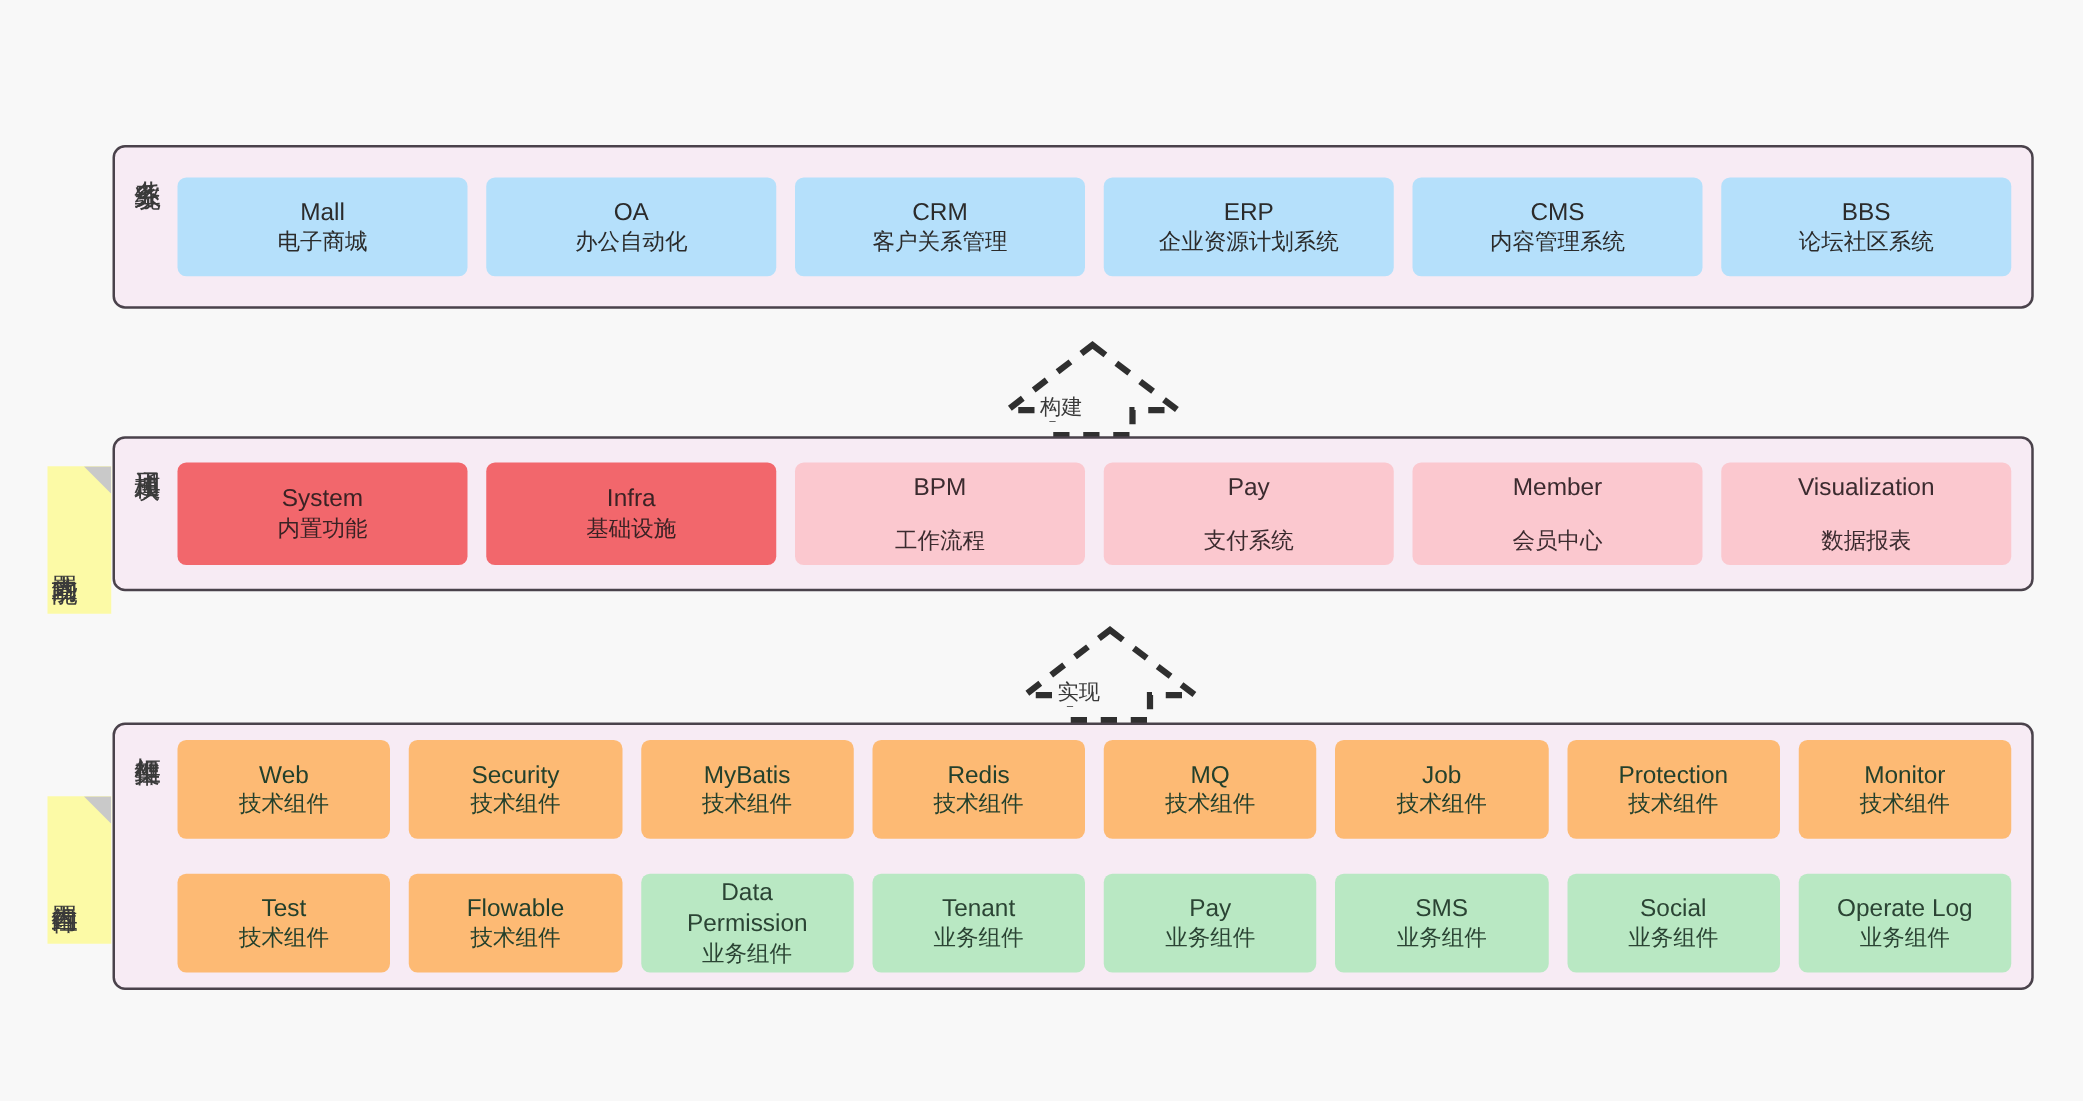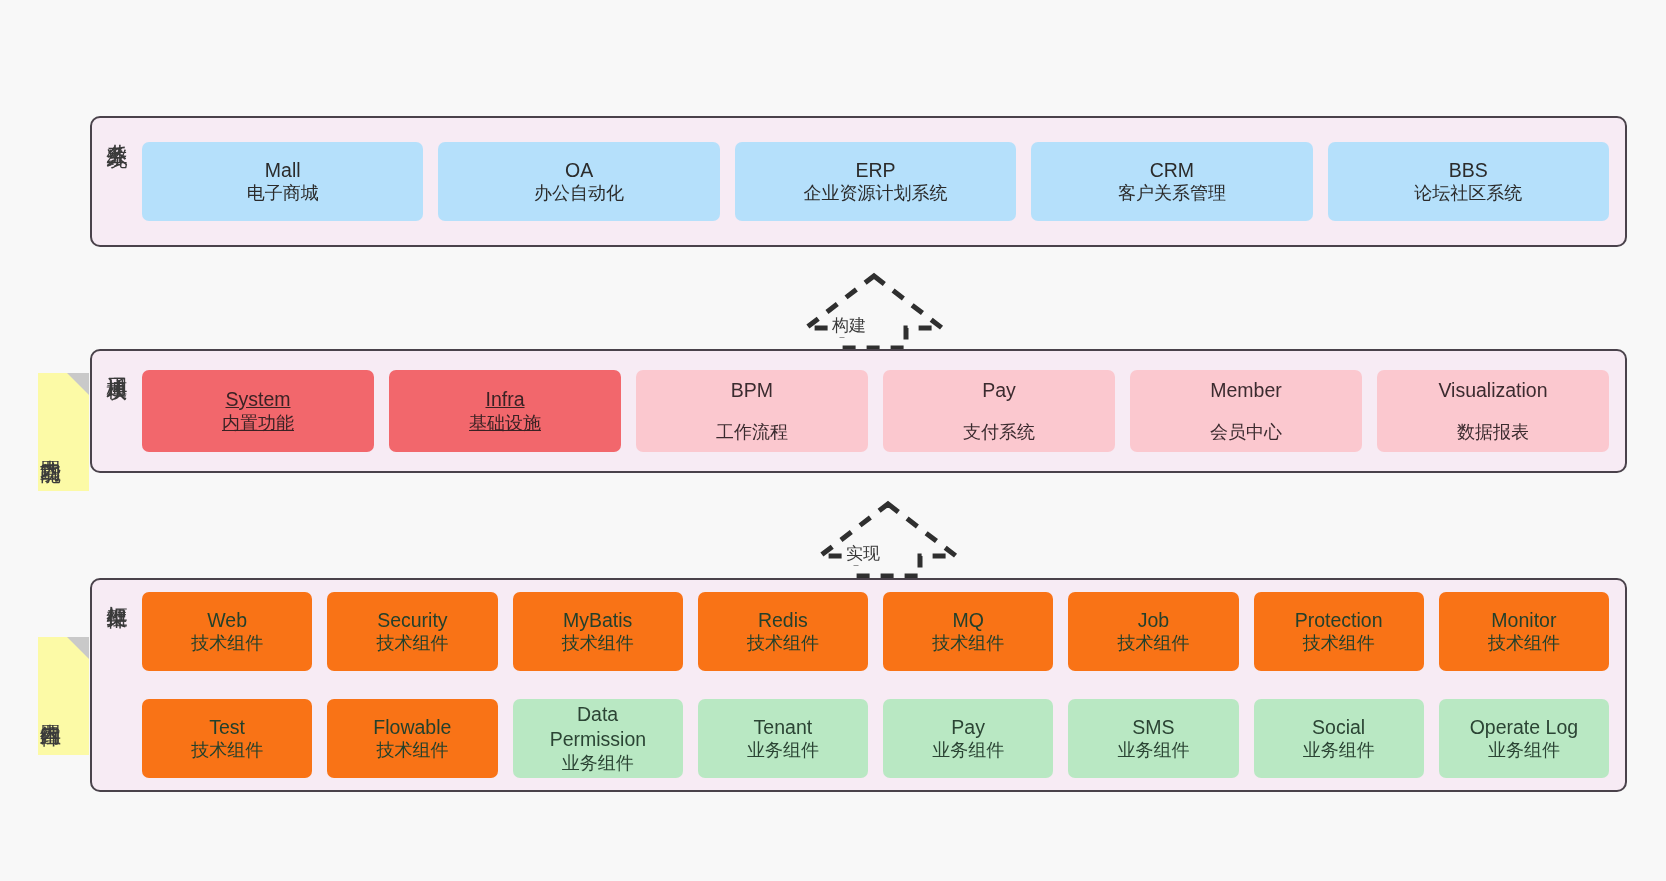--- a/index.html
+++ b/index.html
@@ -85,23 +85,23 @@
   }
   .card .t1 { font-size: 19.5px; }
   .card .t2 { font-size: 18px; }
 
   .h-top   { height: 79px; }
   .h-mid   { height: 82px; }
   .h-bot   { height: 79px; }
 
   
   .c-blue       { background: #b5e0fb; color: #2b2b2b; }
-  .c-red        { background: #f2676c; color: #3a2224; text-decoration: underline; }
+  .c-red        { background: #f2676c; color: #3a2224; }
   .c-pink       { background: #fbc8cf; color: #3b2b2f; gap: 19px; }
-  .c-green      { background: #f97316; color: #23402c; }
+  .c-green      { background: #fdba74; color: #23402c; }
   .c-lightgreen { background: #b9e8c3; color: #2b4434; }
 
   
   .note {
     position: absolute;
     background: #fcfaa6;
     box-sizing: border-box;
   }
   .note .fold {
     position: absolute;
@@ -151,26 +151,30 @@
       <div class="row">
         <div class="card c-blue h-top">
           <div class="t1">Mall</div>
           <div class="t2">电子商城</div>
         </div>
         <div class="card c-blue h-top">
           <div class="t1">OA</div>
           <div class="t2">办公自动化</div>
         </div>
         <div class="card c-blue h-top">
+          <div class="t1">CRM</div>
+          <div class="t2">客户关系管理</div>
+        </div>
+        <div class="card c-blue h-top">
           <div class="t1">ERP</div>
           <div class="t2">企业资源计划系统</div>
         </div>
         <div class="card c-blue h-top">
-          <div class="t1">CRM</div>
-          <div class="t2">客户关系管理</div>
+          <div class="t1">CMS</div>
+          <div class="t2">内容管理系统</div>
         </div>
         <div class="card c-blue h-top">
           <div class="t1">BBS</div>
           <div class="t2">论坛社区系统</div>
         </div>
       </div>
     </div>
   </div>
 
   <div class="arrow" id="arrow-build" style="left:800px; top:272px; width:148px; height:80px;">

